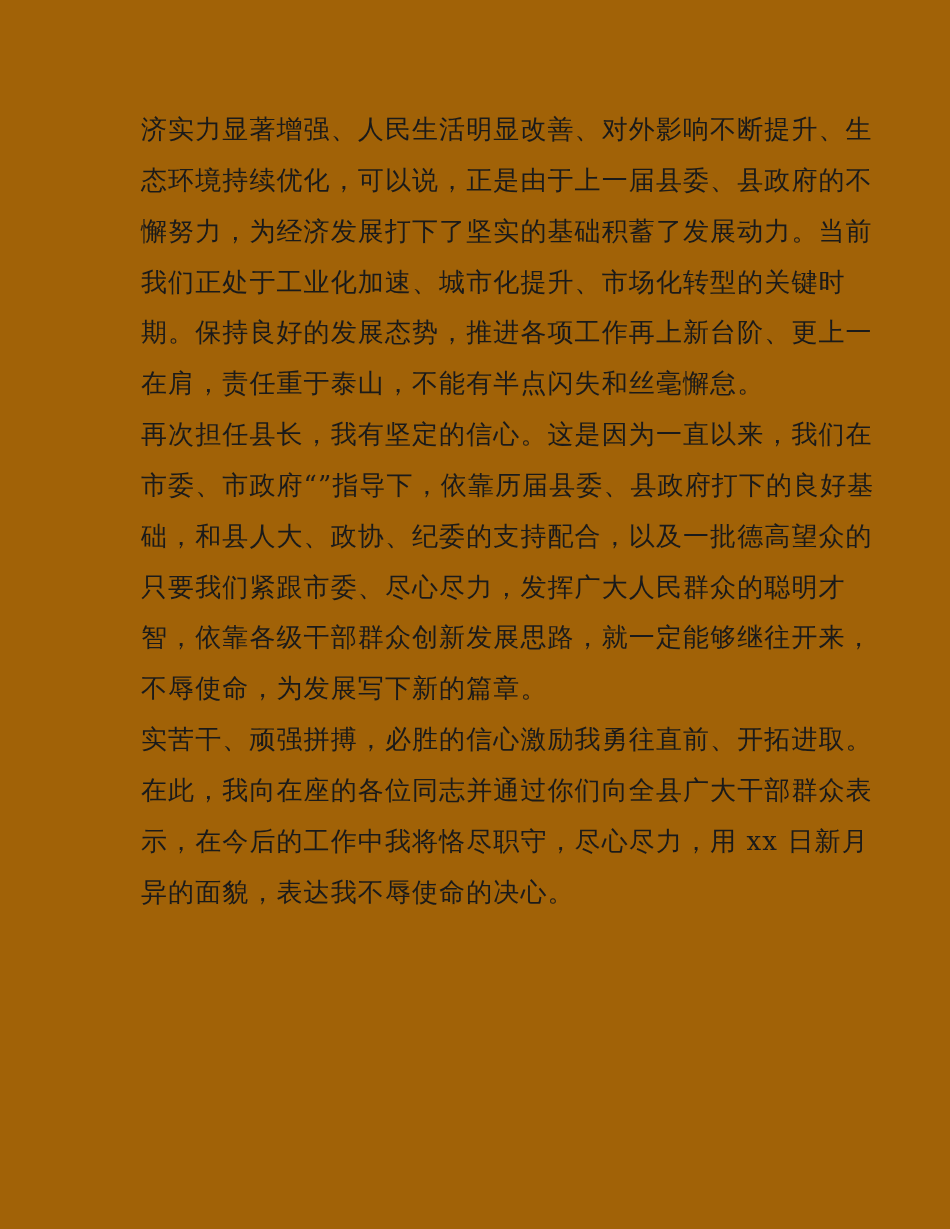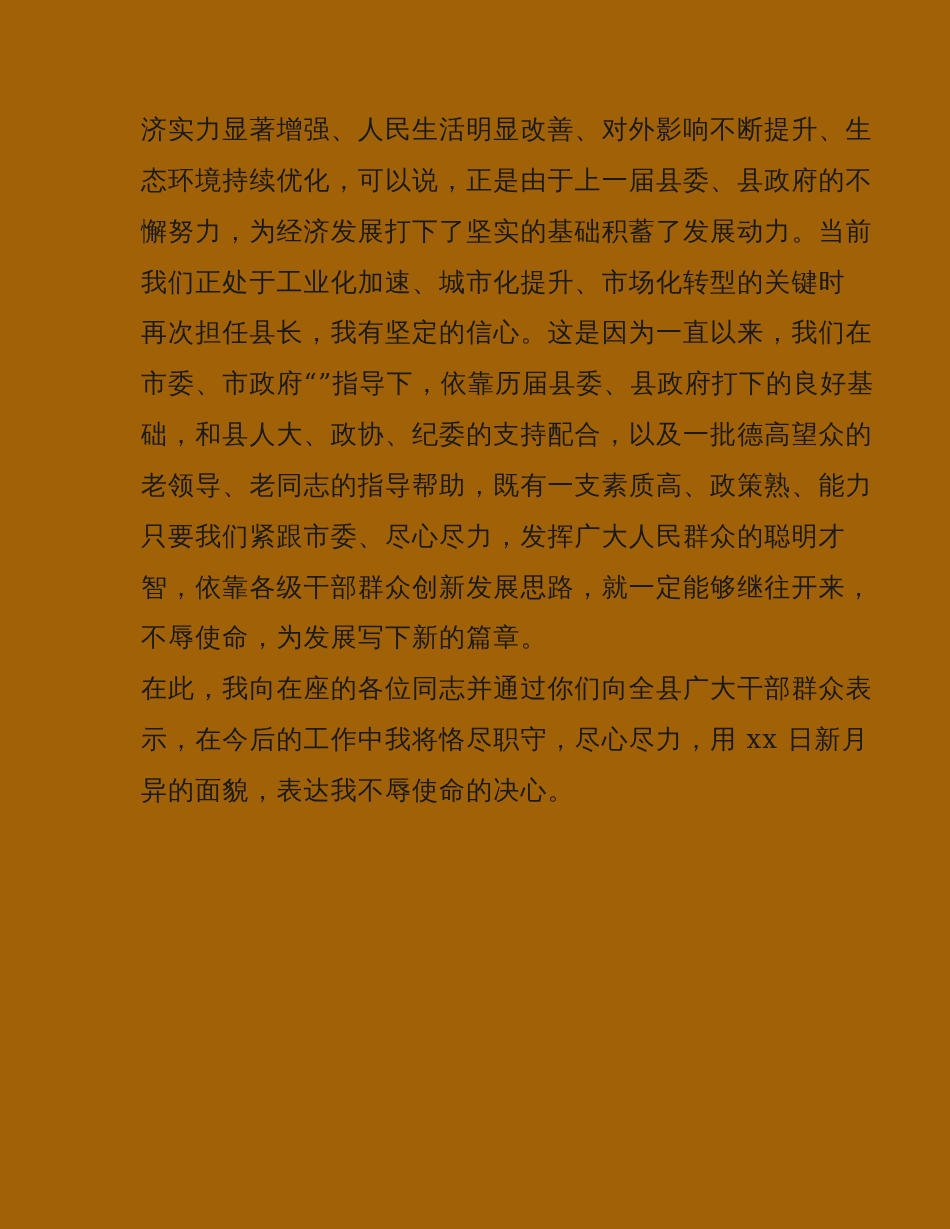--- a/index.html
+++ b/index.html
@@ -46,32 +46,34 @@
 <body>
 
 <div class="page">
   <div class="text-block">
 
     <div class="paragraph">
       <span class="line">济实力显著增强、人民生活明显改善、对外影响不断提升、生</span>
       <span class="line">态环境持续优化，可以说，正是由于上一届县委、县政府的不</span>
       <span class="line">懈努力，为经济发展打下了坚实的基础积蓄了发展动力。当前</span>
       <span class="line">我们正处于工业化加速、城市化提升、市场化转型的关键时</span>
+      <span class="line">期。保持良好的发展态势，推进各项工作再上新台阶、更上一</span>
+      <span class="line">在肩，责任重于泰山，不能有半点闪失和丝毫懈怠。</span>
     </div>
 
     <div class="paragraph">
       <span class="line">再次担任县长，我有坚定的信心。这是因为一直以来，我们在</span>
       <span class="line">市委、市政府“”指导下，依靠历届县委、县政府打下的良好基</span>
       <span class="line">础，和县人大、政协、纪委的支持配合，以及一批德高望众的</span>
-      <span class="line">老领导、老同志的指导帮助，既有一支素质高、政策熟、能力</span>
       <span class="line">只要我们紧跟市委、尽心尽力，发挥广大人民群众的聪明才</span>
       <span class="line">智，依靠各级干部群众创新发展思路，就一定能够继往开来，</span>
       <span class="line">不辱使命，为发展写下新的篇章。</span>
     </div>
 
     <div class="paragraph">
+      <span class="line">实苦干、顽强拼搏，必胜的信心激励我勇往直前、开拓进取。</span>
       <span class="line">在此，我向在座的各位同志并通过你们向全县广大干部群众表</span>
       <span class="line">示，在今后的工作中我将恪尽职守，尽心尽力，用 xx 日新月</span>
       <span class="line">异的面貌，表达我不辱使命的决心。</span>
     </div>
 
   </div>
 </div>
 
 </body></html>

